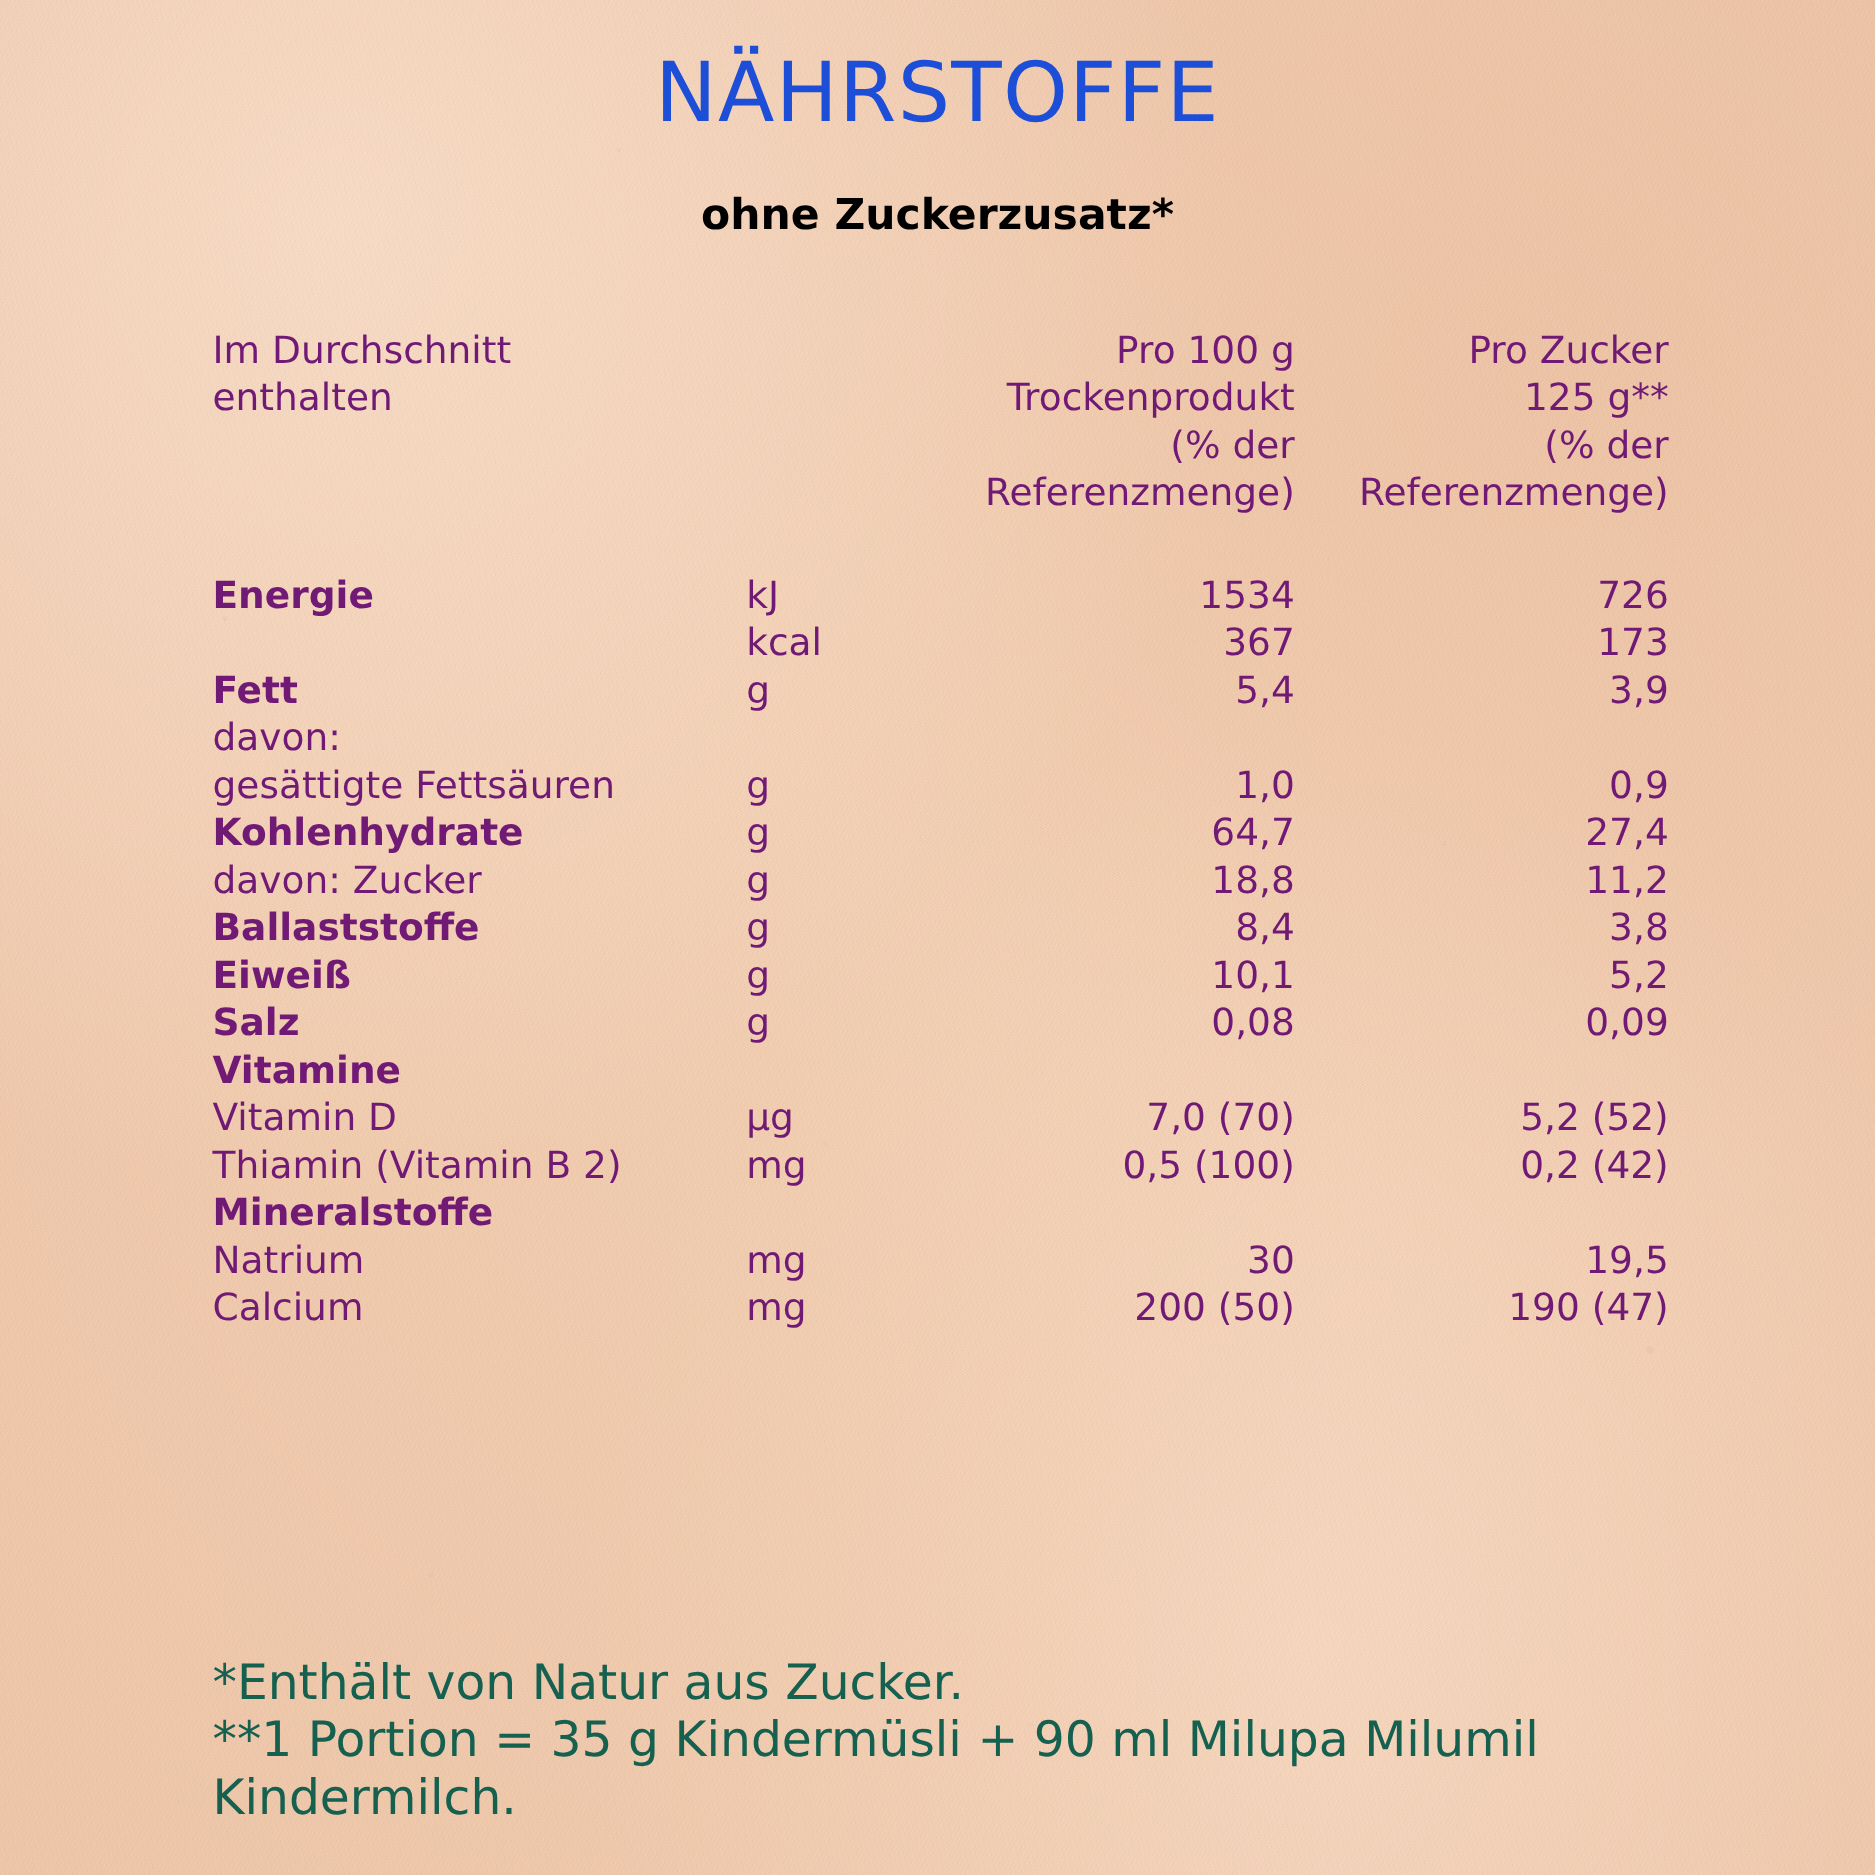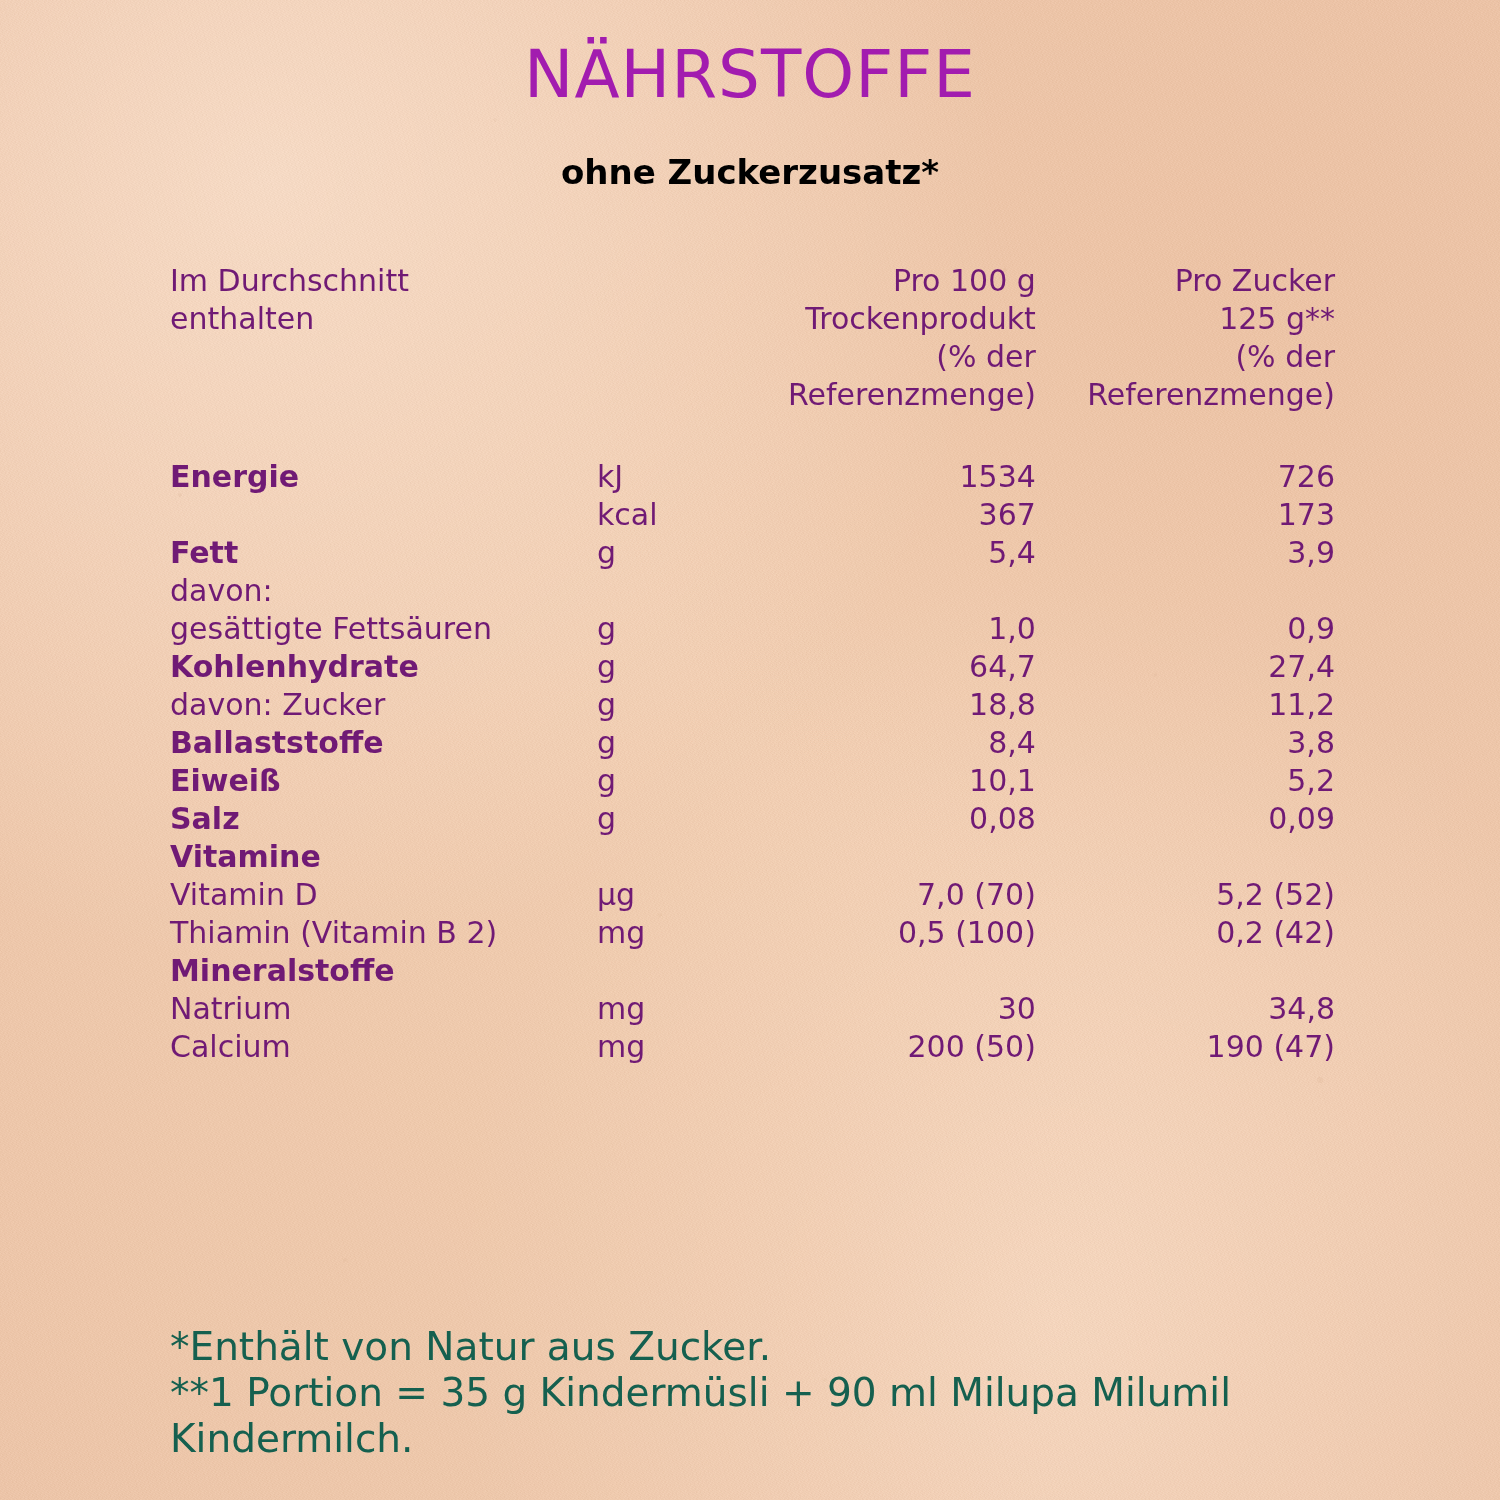--- a/index.html
+++ b/index.html
@@ -64,21 +64,21 @@
 
   .title {
     position: absolute;
     top: 36px;
     left: 0;
     width: 1500px;
     text-align: center;
     font-size: 66px;
     letter-spacing: 1px;
     font-weight: 400;
-    color: #a21caf;
+    color: #1d4ed8;
   }
   .subtitle {
     position: absolute;
     top: 152px;
     left: 0;
     width: 1500px;
     text-align: center;
     font-size: 34px;
     font-weight: 700;
     color: #000000;
@@ -248,21 +248,21 @@
         <tr class="row">
           <td class="c-name bold">Mineralstoffe</td>
           <td class="c-unit"></td>
           <td class="c-100"></td>
           <td class="c-port"></td>
         </tr>
         <tr class="row">
           <td class="c-name">Natrium</td>
           <td class="c-unit">mg</td>
           <td class="c-100">30</td>
-          <td class="c-port">34,8</td>
+          <td class="c-port">19,5</td>
         </tr>
         <tr class="row">
           <td class="c-name">Calcium</td>
           <td class="c-unit">mg</td>
           <td class="c-100">200 (50)</td>
           <td class="c-port">190 (47)</td>
         </tr>
       </tbody>
   </table>
 

